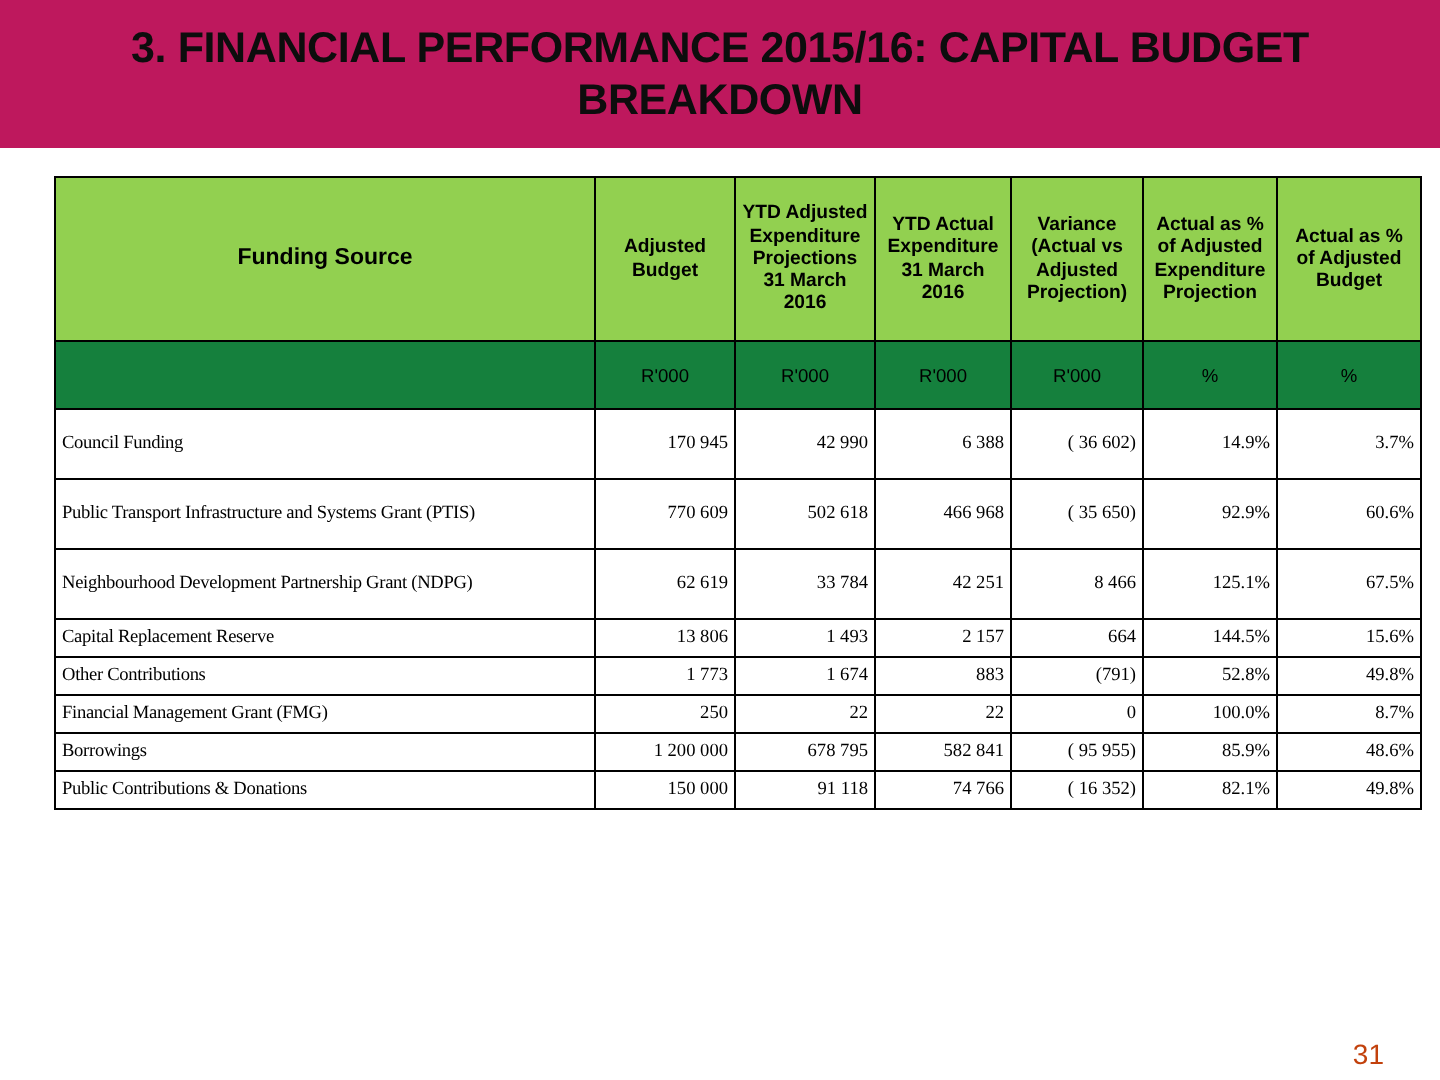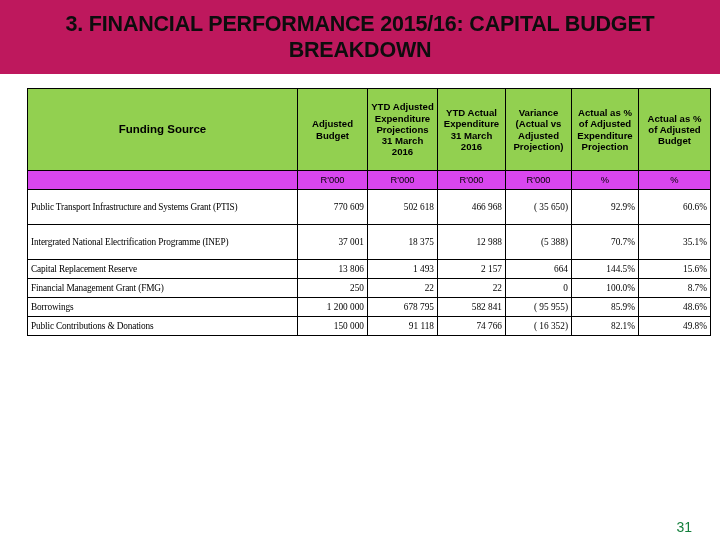--- a/index.html
+++ b/index.html
@@ -70,26 +70,26 @@
     text-align: center;
     height: 82px;
     padding: 2px 2px;
   }
   thead th.funding-head {
     font-size: 11.5px;
   }
 
   
   tr.units td {
-    height: 19px;
+    height: 34px;
     font-size: 9.3px;
     font-family: "Liberation Sans", sans-serif;
     text-align: center;
     color: #000;
-    background: #d946ef;
+    background: #15803d;
   }
   tr.units td.lbl { text-align: left; }
 
   
   tbody td {
     font-size: 9.3px;
     color: #000000;
     background: #ffffff;
   }
   td.lbl {
@@ -113,21 +113,21 @@
   col.c5 { width: 67px; }
   col.c6 { width: 72px; }
 
   
   .page-number {
     position: absolute;
     right: 28px;
     bottom: 5px;
     font-family: "Liberation Sans", sans-serif;
     font-size: 14px;
-    color: #15803d;
+    color: #c2410c;
   }
 </style>
 </head>
 <body>
 
 <div class="slide">
 
   <div class="title-banner">
     <div class="title-text">3. FINANCIAL PERFORMANCE 2015/16: CAPITAL BUDGET BREAKDOWN</div>
   </div>
@@ -158,48 +158,66 @@
         <tr class="units">
           <td class="lbl"></td>
           <td>R'000</td>
           <td>R'000</td>
           <td>R'000</td>
           <td>R'000</td>
           <td>%</td>
           <td>%</td>
         </tr>
 
+      <tr class="tall">
+            <td class="lbl">Council Funding</td>
+            <td class="num">170 945</td>
+            <td class="num">42 990</td>
+            <td class="num">6 388</td>
+            <td class="num">( 36 602)</td>
+            <td class="num">14.9%</td>
+            <td class="num">3.7%</td>
+          </tr>
           <tr class="tall">
             <td class="lbl">Public Transport Infrastructure and Systems Grant (PTIS)</td>
             <td class="num">770 609</td>
             <td class="num">502 618</td>
             <td class="num">466 968</td>
             <td class="num">( 35 650)</td>
             <td class="num">92.9%</td>
             <td class="num">60.6%</td>
           </tr>
           <tr class="tall">
-            <td class="lbl">Intergrated National Electrification Programme (INEP)</td>
-            <td class="num">37 001</td>
-            <td class="num">18 375</td>
-            <td class="num">12 988</td>
-            <td class="num">(5 388)</td>
-            <td class="num">70.7%</td>
-            <td class="num">35.1%</td>
+            <td class="lbl">Neighbourhood Development Partnership Grant (NDPG)</td>
+            <td class="num">62 619</td>
+            <td class="num">33 784</td>
+            <td class="num">42 251</td>
+            <td class="num">8 466</td>
+            <td class="num">125.1%</td>
+            <td class="num">67.5%</td>
           </tr>
           <tr class="short">
             <td class="lbl">Capital Replacement Reserve</td>
             <td class="num">13 806</td>
             <td class="num">1 493</td>
             <td class="num">2 157</td>
             <td class="num">664</td>
             <td class="num">144.5%</td>
             <td class="num">15.6%</td>
           </tr>
           <tr class="short">
+            <td class="lbl">Other Contributions</td>
+            <td class="num">1 773</td>
+            <td class="num">1 674</td>
+            <td class="num">883</td>
+            <td class="num">(791)</td>
+            <td class="num">52.8%</td>
+            <td class="num">49.8%</td>
+          </tr>
+          <tr class="short">
             <td class="lbl">Financial Management Grant (FMG)</td>
             <td class="num">250</td>
             <td class="num">22</td>
             <td class="num">22</td>
             <td class="num">0</td>
             <td class="num">100.0%</td>
             <td class="num">8.7%</td>
           </tr>
           <tr class="short">
             <td class="lbl">Borrowings</td>

